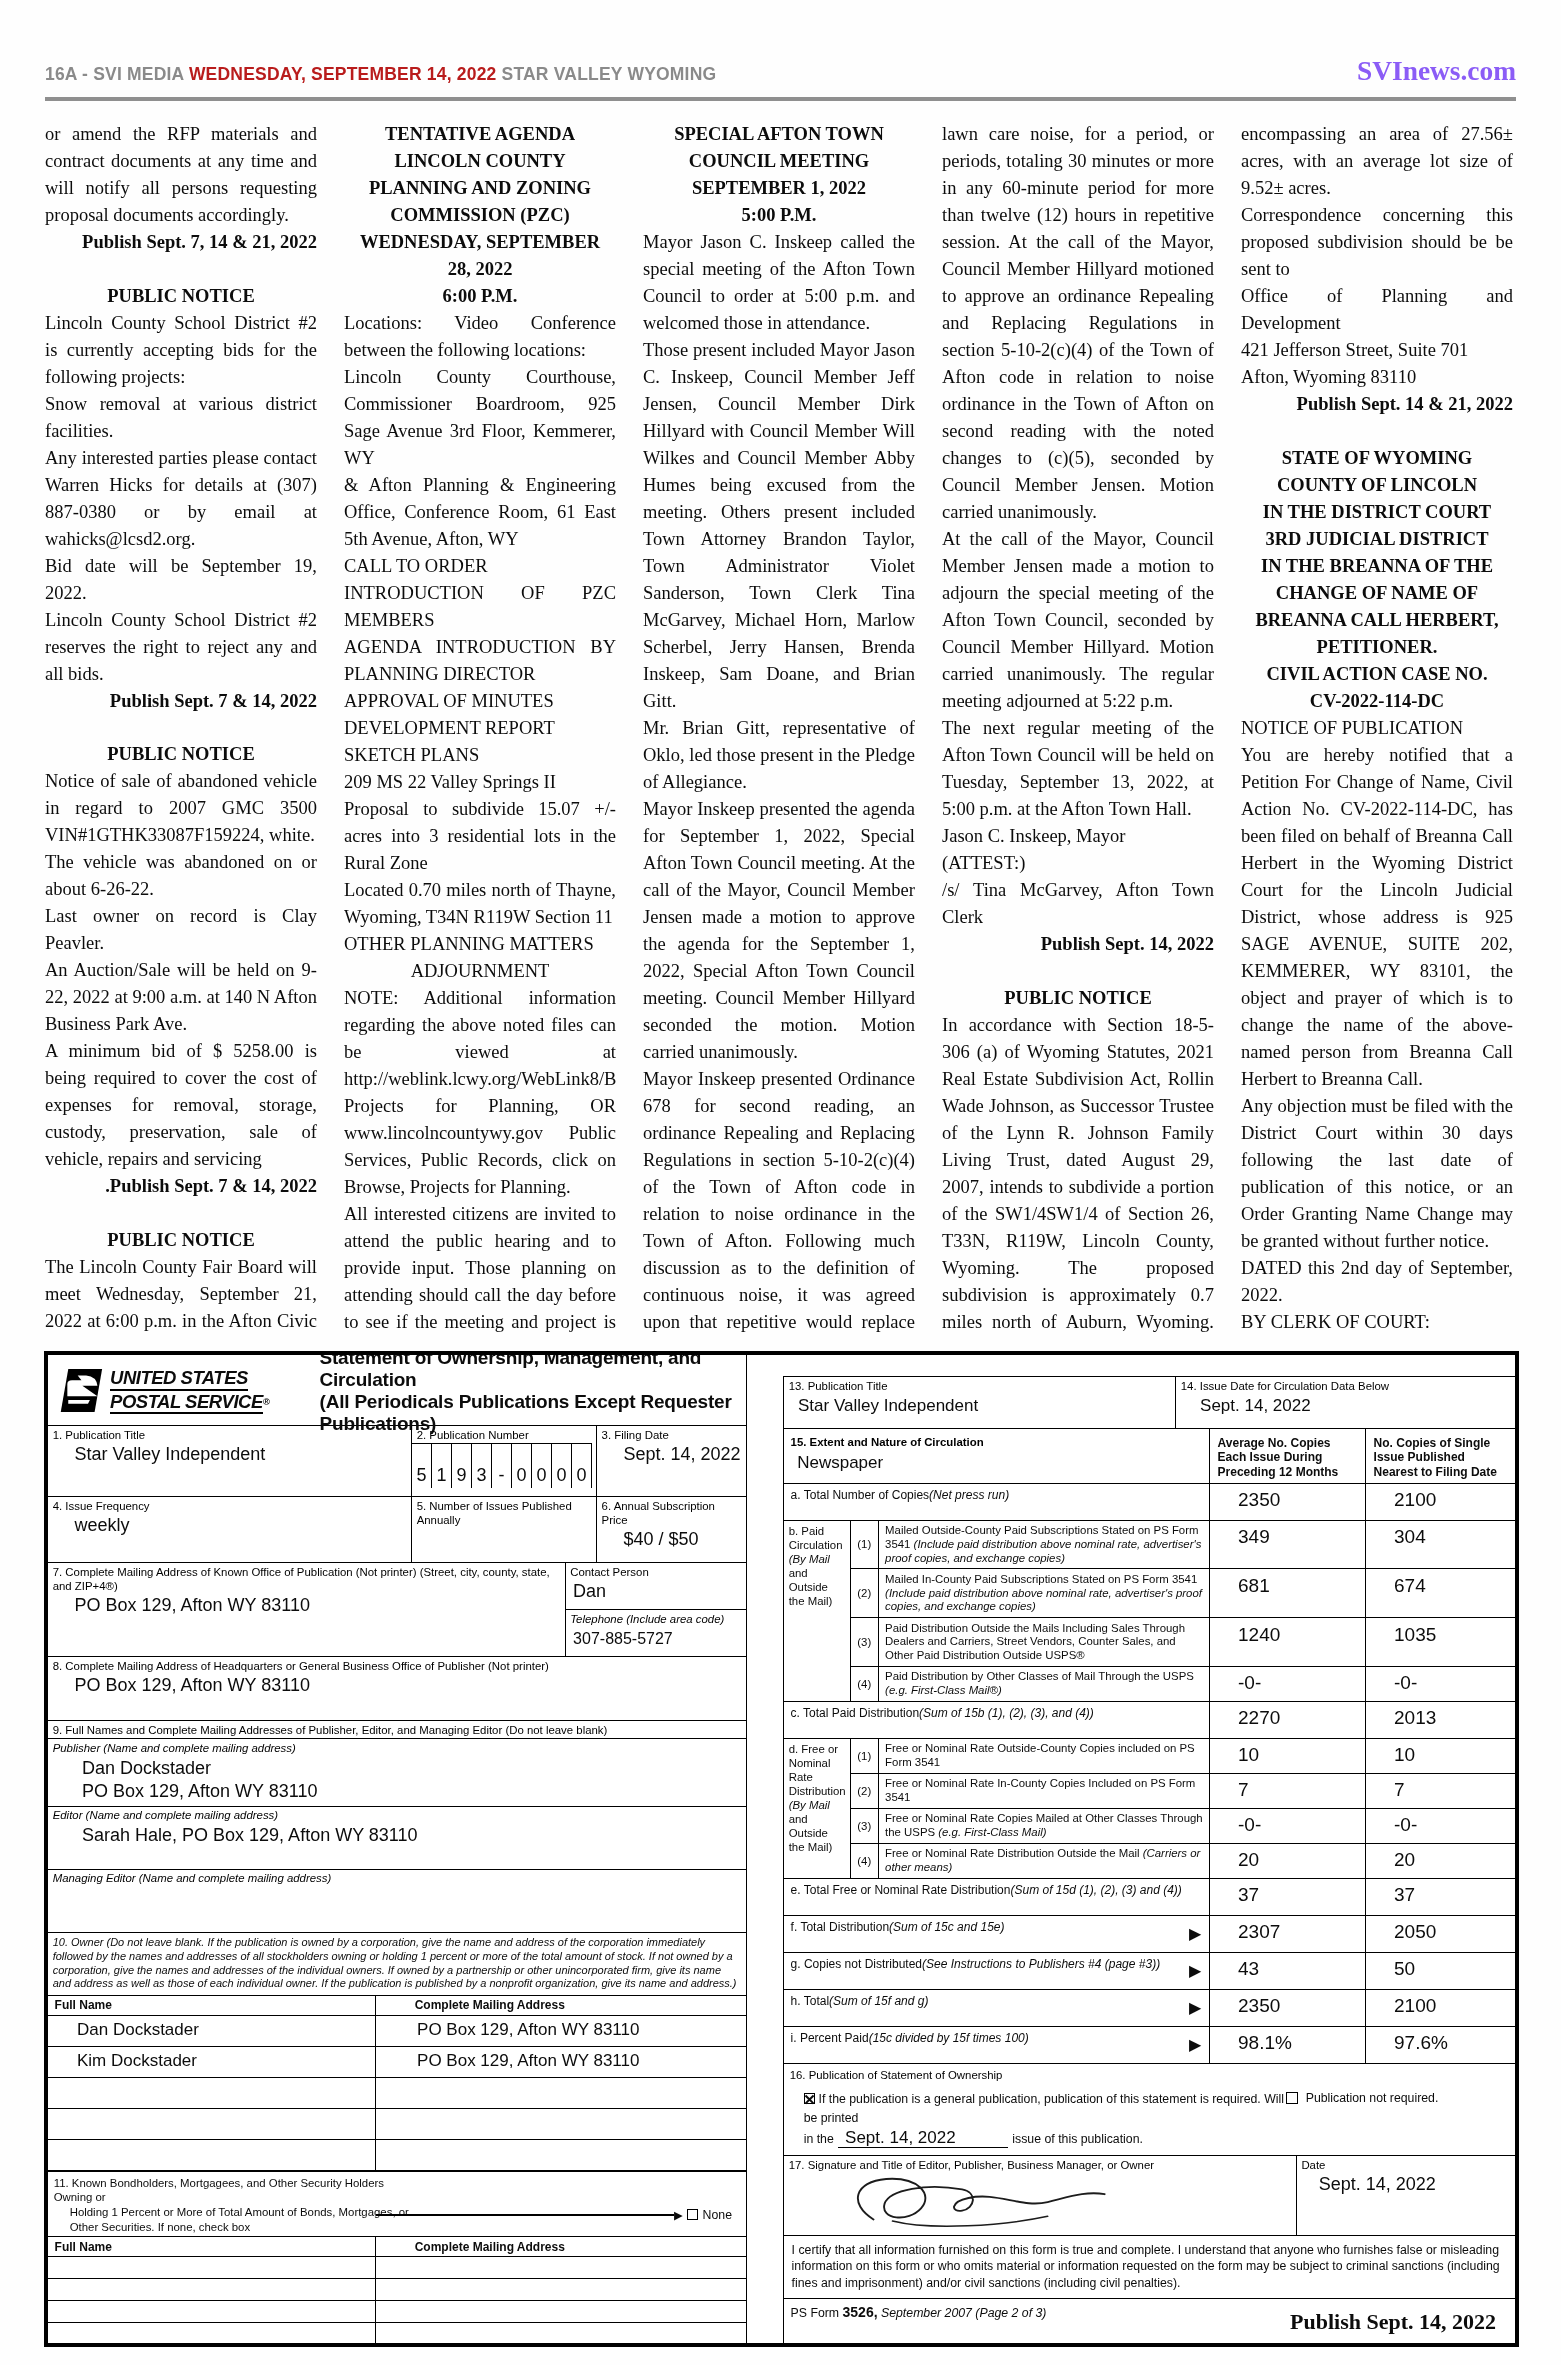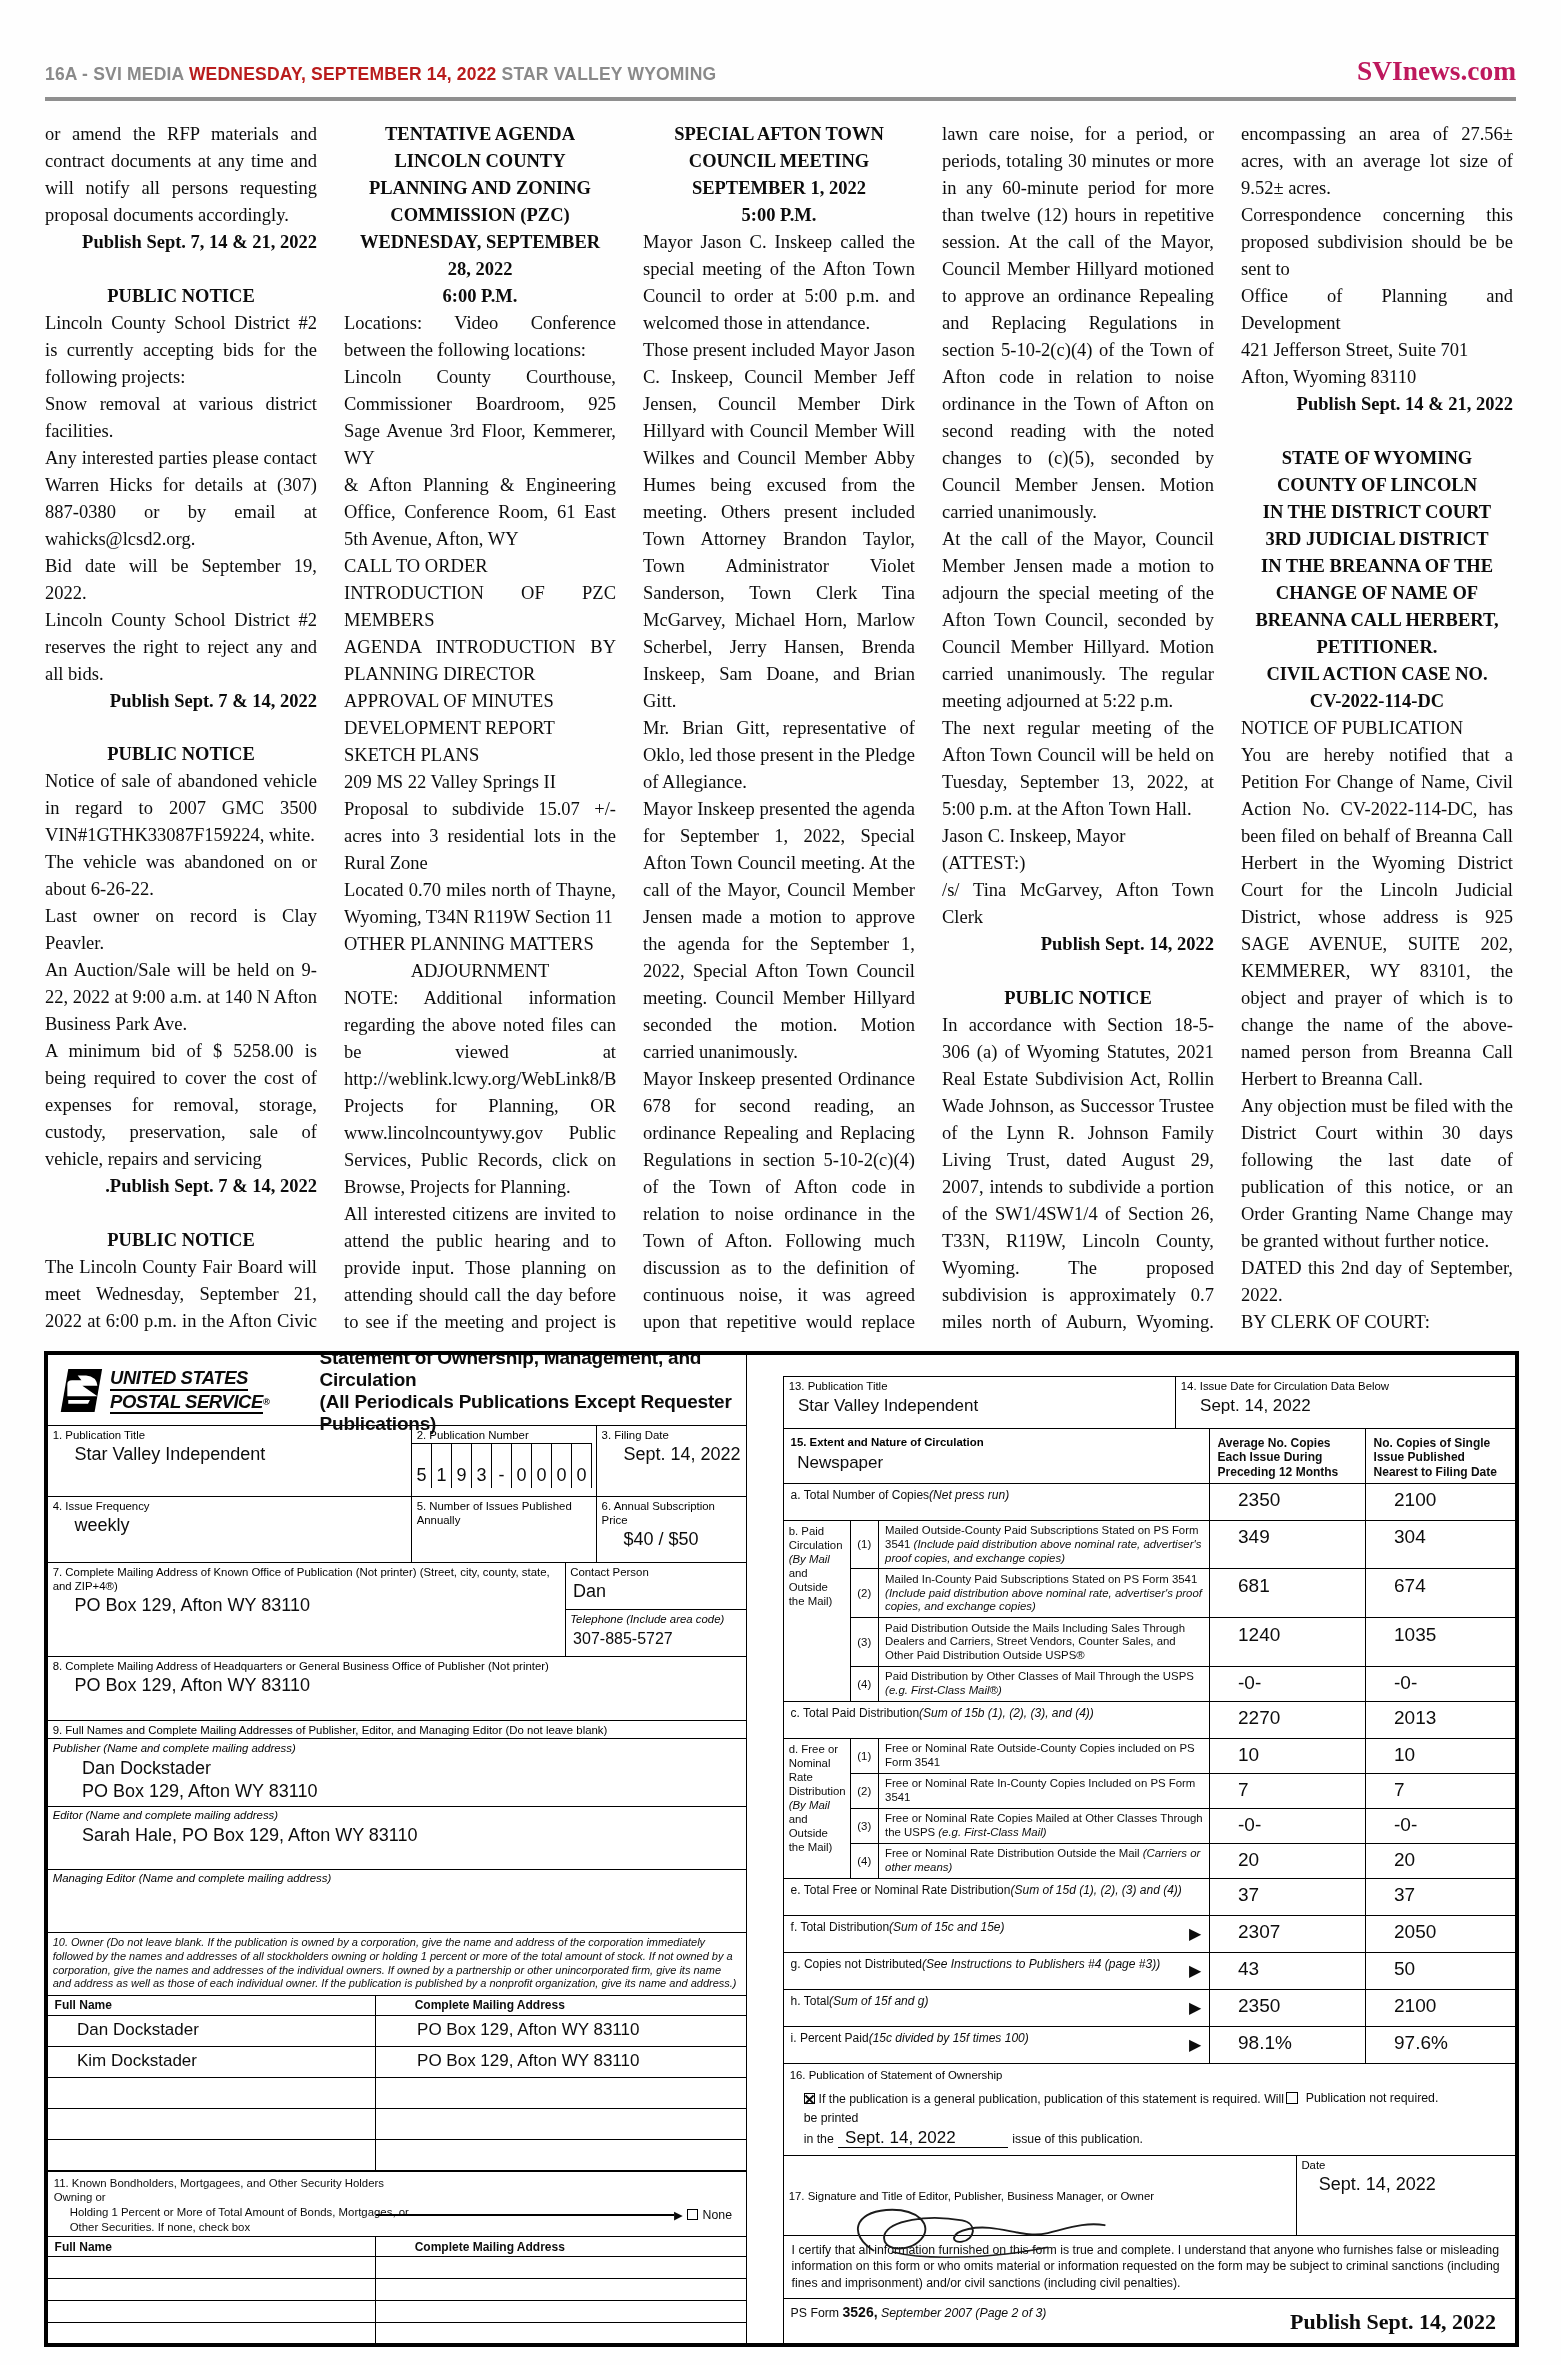--- a/index.html
+++ b/index.html
@@ -2,21 +2,21 @@
 <html style="font-size:7.6px"><head>
 <meta charset="utf-8">
 <style>
   html,body{margin:0;padding:0;background:#e8e8e8;}
   .page{position:relative;width:1561px;height:2413px;background:#fefefe;margin:0 auto;overflow:hidden;
         font-family:"Liberation Serif",serif;color:#0c0c0c;}
   
   .masthead{position:absolute;left:45px;right:45px;top:56px;display:flex;justify-content:space-between;align-items:baseline;}
   .mh-left{font-family:"Liberation Sans",sans-serif;font-weight:700;font-size:17.5px;letter-spacing:0.2px;color:#8a8a8a;white-space:nowrap;}
   .mh-left .black{color:#b91c1c;}
-  .mh-right{font-family:"Liberation Serif",serif;font-weight:700;font-size:27.4px;color:#be185d;}
+  .mh-right{font-family:"Liberation Serif",serif;font-weight:700;font-size:27.4px;color:#8b5cf6;}
   .rule{position:absolute;left:45px;right:45px;top:97px;height:4.3px;background:#8f8f8f;}
   
   .columns{position:absolute;left:45px;top:121px;width:1471px;height:1218px;display:flex;gap:27px;}
   .col{width:272px;font-size:18.5px;line-height:27px;overflow:hidden;}
   .blk.body{text-align:justify;}
   .blk.heading{font-weight:700;text-align:center;}
   .blk.center{text-align:center;}
   .blk.publish{font-weight:700;text-align:right;}
   .blk.gap{height:26.5px;}
   
@@ -92,21 +92,21 @@
   .cell14{flex:1;border-left:1.9px solid #000;}
   .hdr15 .desc{display:block;}
   .hdr15 .v{font-size:12px;font-weight:700;line-height:14.7px;padding:6.6px 2.8px 2.8px 7.6px;}
   .hdr15{min-height:71px;}
   .r16{border-bottom:1.9px solid #000;padding:2.8px 5.7px 6.6px;}
   .r16body{display:flex;margin-top:6.6px;}
   .r16left{flex:1;font-size:12.3px;line-height:19px;padding-left:14px;}
   .r16right{width:31%;font-size:12.3px;padding-top:1.9px;}
   .fillline{display:inline-block;min-width:156px;border-bottom:1.4px solid #000;font-size:17px;padding:0 6.6px 0.9px;margin:0 4.7px;}
   .r17{display:flex;border-bottom:1.9px solid #000;min-height:79px;}
-  .sigcell{flex:1;position:relative;margin-top:31px;}
+  .sigcell{flex:1;position:relative;}
   .sig{position:absolute;left:33px;top:16px;}
   .datecell{width:30%;border-left:1.9px solid #000;box-sizing:border-box;}
   .datecell .val{padding-left:22px;font-size:18px;}
   .cert{padding:5.7px 7.6px 6.6px;font-size:12.3px;line-height:16.6px;border-bottom:1.9px solid #000;}
   .foot2{padding:4.7px 6.6px;font-size:12.3px;}
   .publish-bottom{position:absolute;right:19px;bottom:7.6px;font-family:"Liberation Serif",serif;font-weight:700;font-size:22px;}
 </style>
 </head>
 <body>
 

